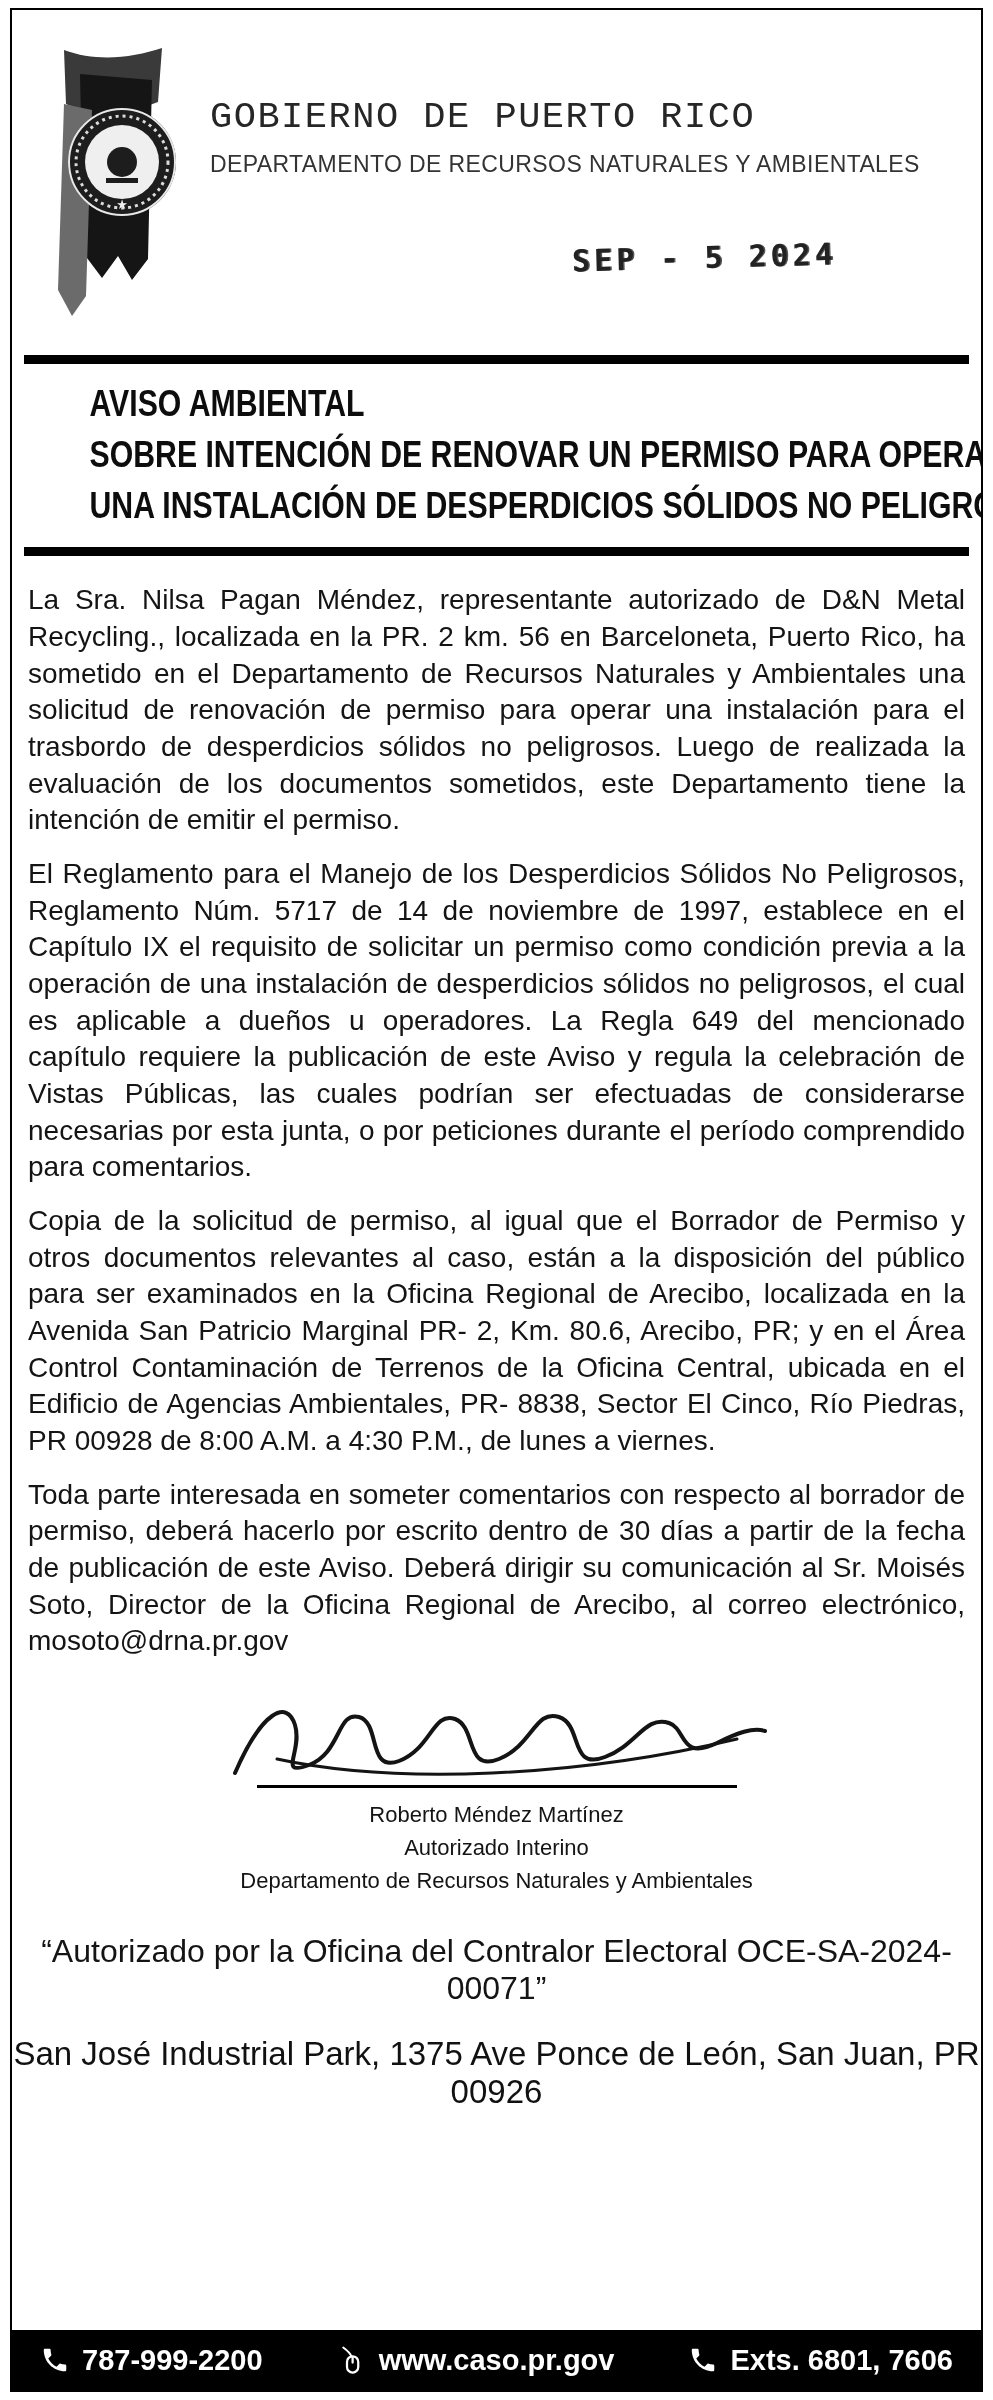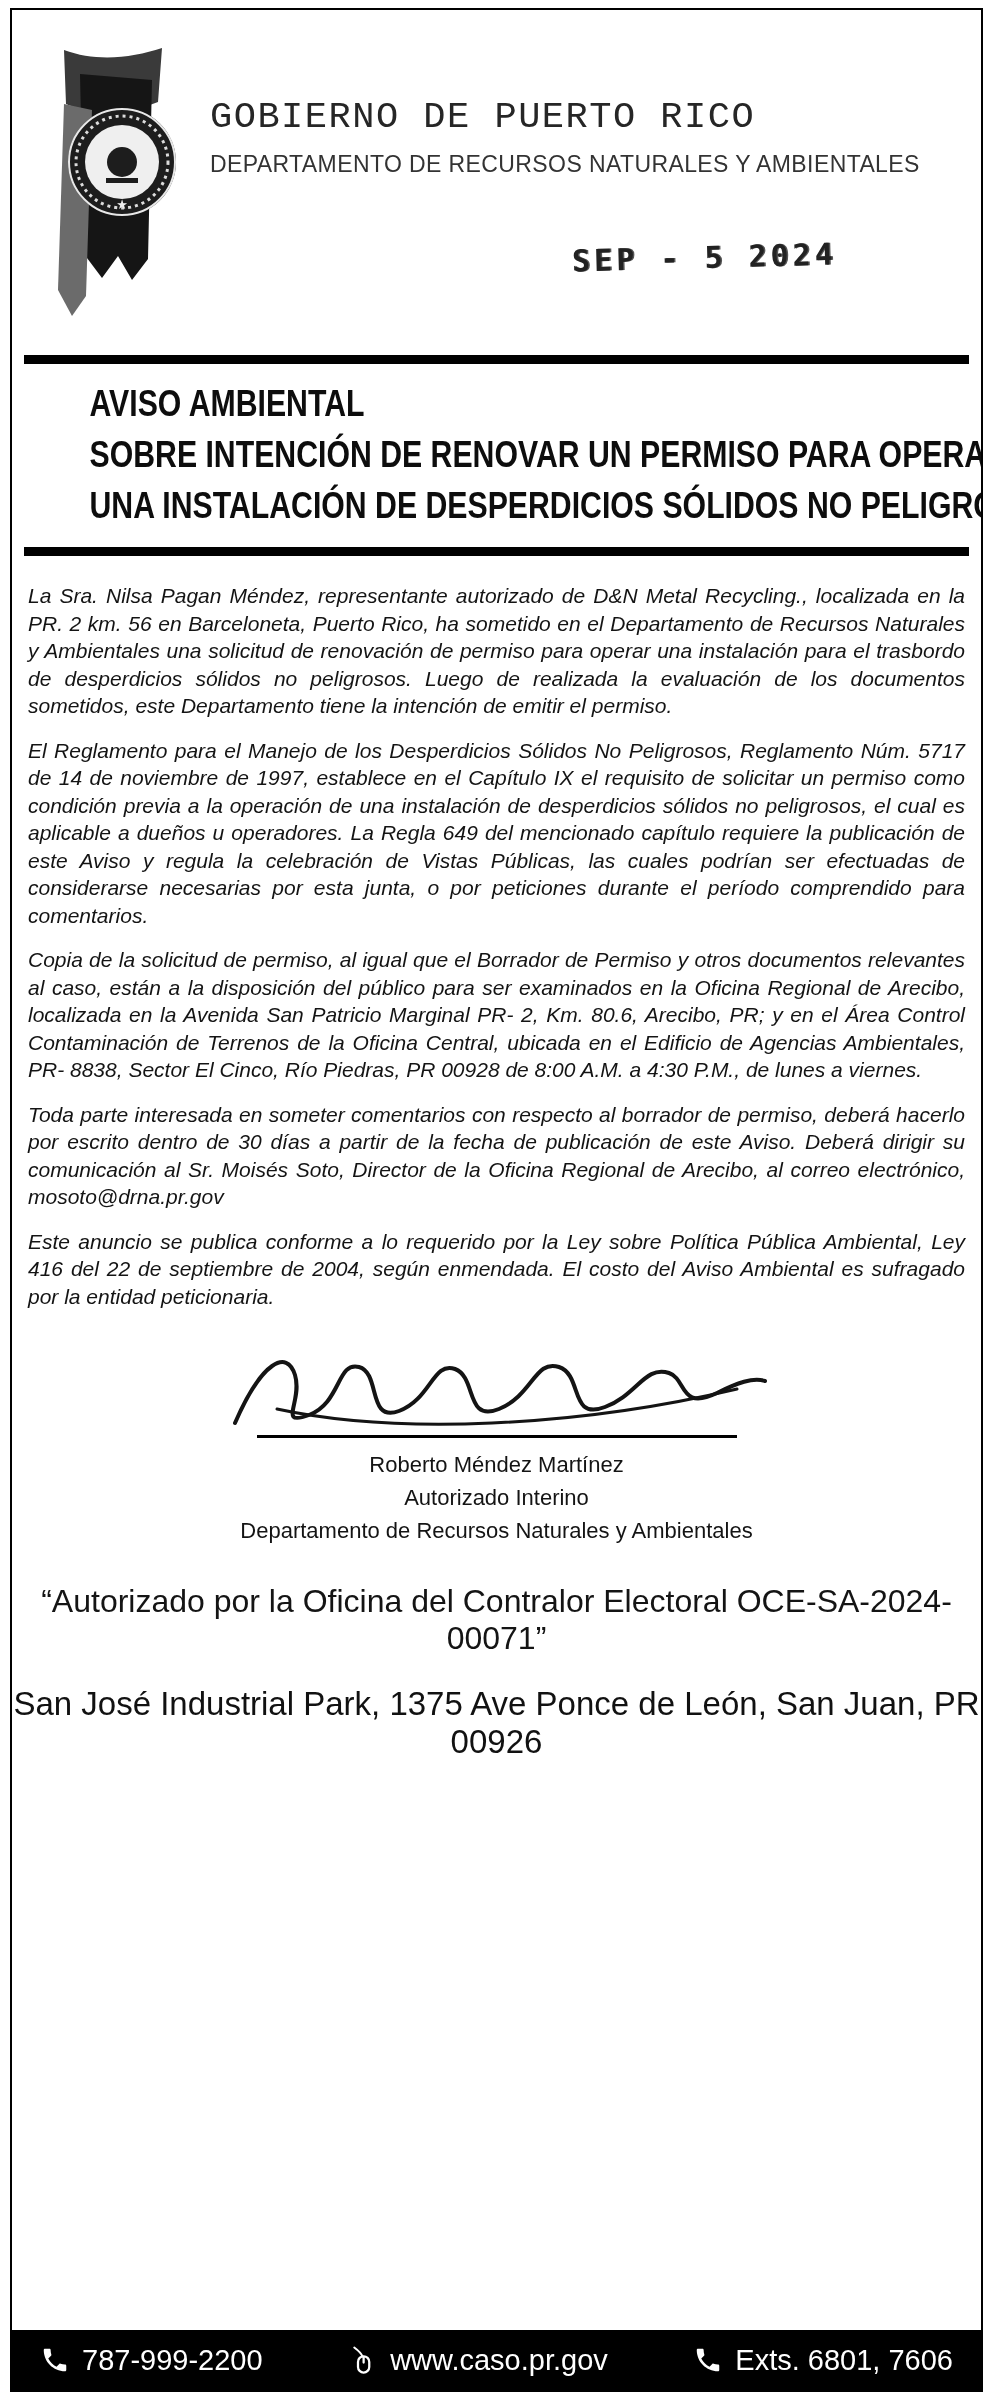--- a/index.html
+++ b/index.html
@@ -38,39 +38,39 @@
   
   .title-block { padding:14px 0 16px; flex:none; }
   .title-line {
     display:block; font-weight:700; font-size:36px; line-height:1.42;
     white-space:nowrap; transform:scaleX(0.84); transform-origin:50% 50%;
     color:#0d0d0d;
   }
   
   .body-text { flex:none; padding:26px 16px 0; }
   .body-text p {
-    font-size:21px; line-height:1.31; text-align:justify;
-    margin:0 0 17px; color:#141414;font-style:italic;
+    font-size:28px; line-height:1.31; text-align:justify;
+    margin:0 0 17px; color:#141414;
   }
   
   .signature-block { flex:none; text-align:center; margin-top:4px; }
   .sig-svg { display:block; margin:0 auto; }
   .sig-line { width:480px; height:3px; background:#000; margin:-16px auto 10px; }
   .sig-name, .sig-role, .sig-dept { font-size:22px; line-height:1.5; color:#141414; }
   
   .authorization { text-align:center; font-size:32px; margin-top:36px; color:#141414; }
   .address { text-align:center; font-size:33px; margin-top:28px; color:#111; }
   
   .footer-bar {
     margin-top:auto; flex:none;
     background:#000; color:#fff; height:60px;
     display:flex; align-items:center; justify-content:space-between;
     padding:0 28px; font-size:29px;
   }
-  .footer-item { display:flex; align-items:center; gap:12px; }
+  .footer-item { display:flex; align-items:center; gap:12px;font-weight:bold; }
   .footer-item svg { display:block; }
 </style>
 </head>
 <body>
 
 <div class="frame">
 
   <header class="letterhead">
     <div class="logo">
       <svg width="160" height="290" viewBox="0 0 160 290">
@@ -103,21 +103,20 @@
     <span class="title-line">UNA INSTALACIÓN DE DESPERDICIOS SÓLIDOS NO PELIGROSOS</span>
   </h1>
 
   <div class="rule"></div>
 
   <main class="body-text">
     <p>La Sra. Nilsa Pagan Méndez, representante autorizado de D&amp;N Metal Recycling., localizada en la PR. 2 km. 56 en Barceloneta, Puerto Rico, ha sometido en el Departamento de Recursos Naturales y Ambientales una solicitud de renovación de permiso para operar una instalación para el trasbordo de desperdicios sólidos no peligrosos. Luego de realizada la evaluación de los documentos sometidos, este Departamento tiene la intención de emitir el permiso.</p>
     <p>El Reglamento para el Manejo de los Desperdicios Sólidos No Peligrosos, Reglamento Núm. 5717 de 14 de noviembre de 1997, establece en el Capítulo IX el requisito de solicitar un permiso como condición previa a la operación de una instalación de desperdicios sólidos no peligrosos, el cual es aplicable a dueños u operadores. La Regla 649 del mencionado capítulo requiere la publicación de este Aviso y regula la celebración de Vistas Públicas, las cuales podrían ser efectuadas de considerarse necesarias por esta junta, o por peticiones durante el período comprendido para comentarios.</p>
     <p>Copia de la solicitud de permiso, al igual que el Borrador de Permiso y otros documentos relevantes al caso, están a la disposición del público para ser examinados en la Oficina Regional de Arecibo, localizada en la Avenida San Patricio Marginal PR- 2, Km. 80.6, Arecibo, PR; y en el Área Control Contaminación de Terrenos de la Oficina Central, ubicada en el Edificio de Agencias Ambientales, PR- 8838, Sector El Cinco, Río Piedras, PR 00928 de 8:00 A.M. a 4:30 P.M., de lunes a viernes.</p>
     <p>Toda parte interesada en someter comentarios con respecto al borrador de permiso, deberá hacerlo por escrito dentro de 30 días a partir de la fecha de publicación de este Aviso. Deberá dirigir su comunicación al Sr. Moisés Soto, Director de la Oficina Regional de Arecibo, al correo electrónico, mosoto@drna.pr.gov</p>
-    <p>Este anuncio se publica conforme a lo requerido por la Ley sobre Política Pública Ambiental, Ley 416 del 22 de septiembre de 2004, según enmendada. El costo del Aviso Ambiental es sufragado por la entidad peticionaria.</p>
   </main>
 
   <section class="signature-block">
     <svg class="sig-svg" width="560" height="120" viewBox="0 0 560 120">
       <path d="M18 92 C45 30 70 18 78 44 C86 70 60 96 92 84 C124 72 120 30 142 36 C164 42 150 92 182 80 C214 68 216 30 238 38 C260 46 248 92 282 78 C316 64 318 28 342 36 C366 44 352 90 388 76 C420 64 428 34 452 42 C470 48 462 80 500 62 C520 52 536 46 548 50" fill="none" stroke="#141414" stroke-width="4" stroke-linecap="round"></path>
       <path d="M60 78 C180 104 360 96 520 58" fill="none" stroke="#141414" stroke-width="3" stroke-linecap="round"></path>
     </svg>
     <div class="sig-line"></div>
     <div class="sig-name">Roberto Méndez Martínez</div>
     <div class="sig-role">Autorizado Interino</div>

